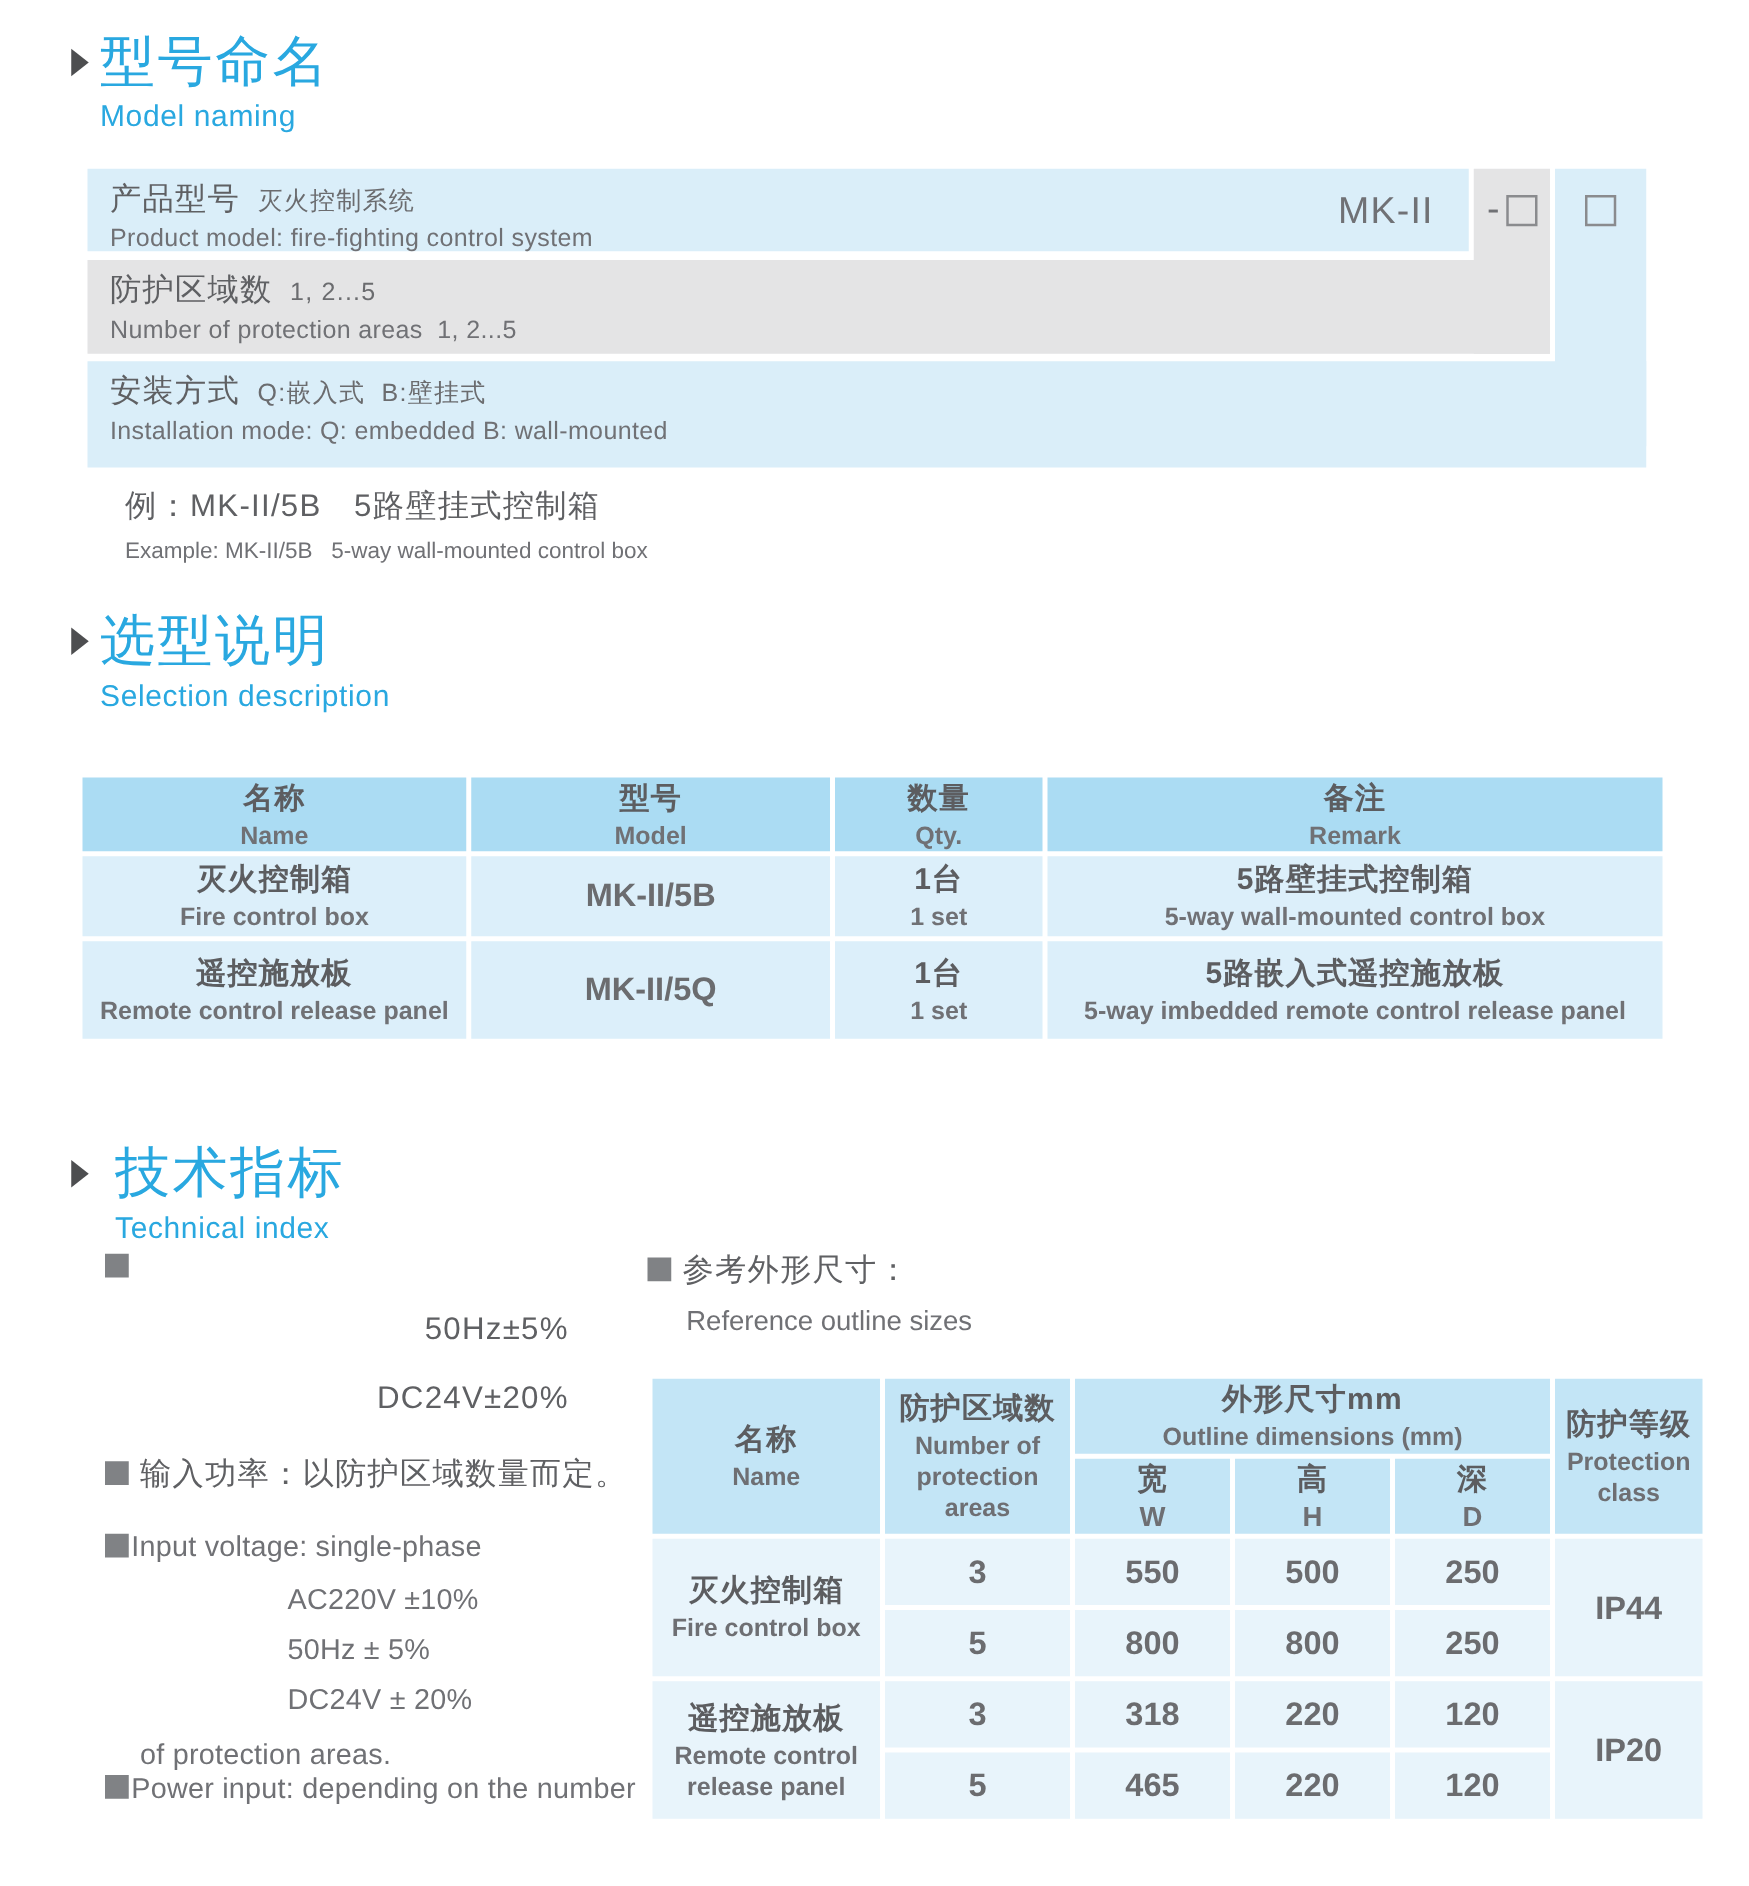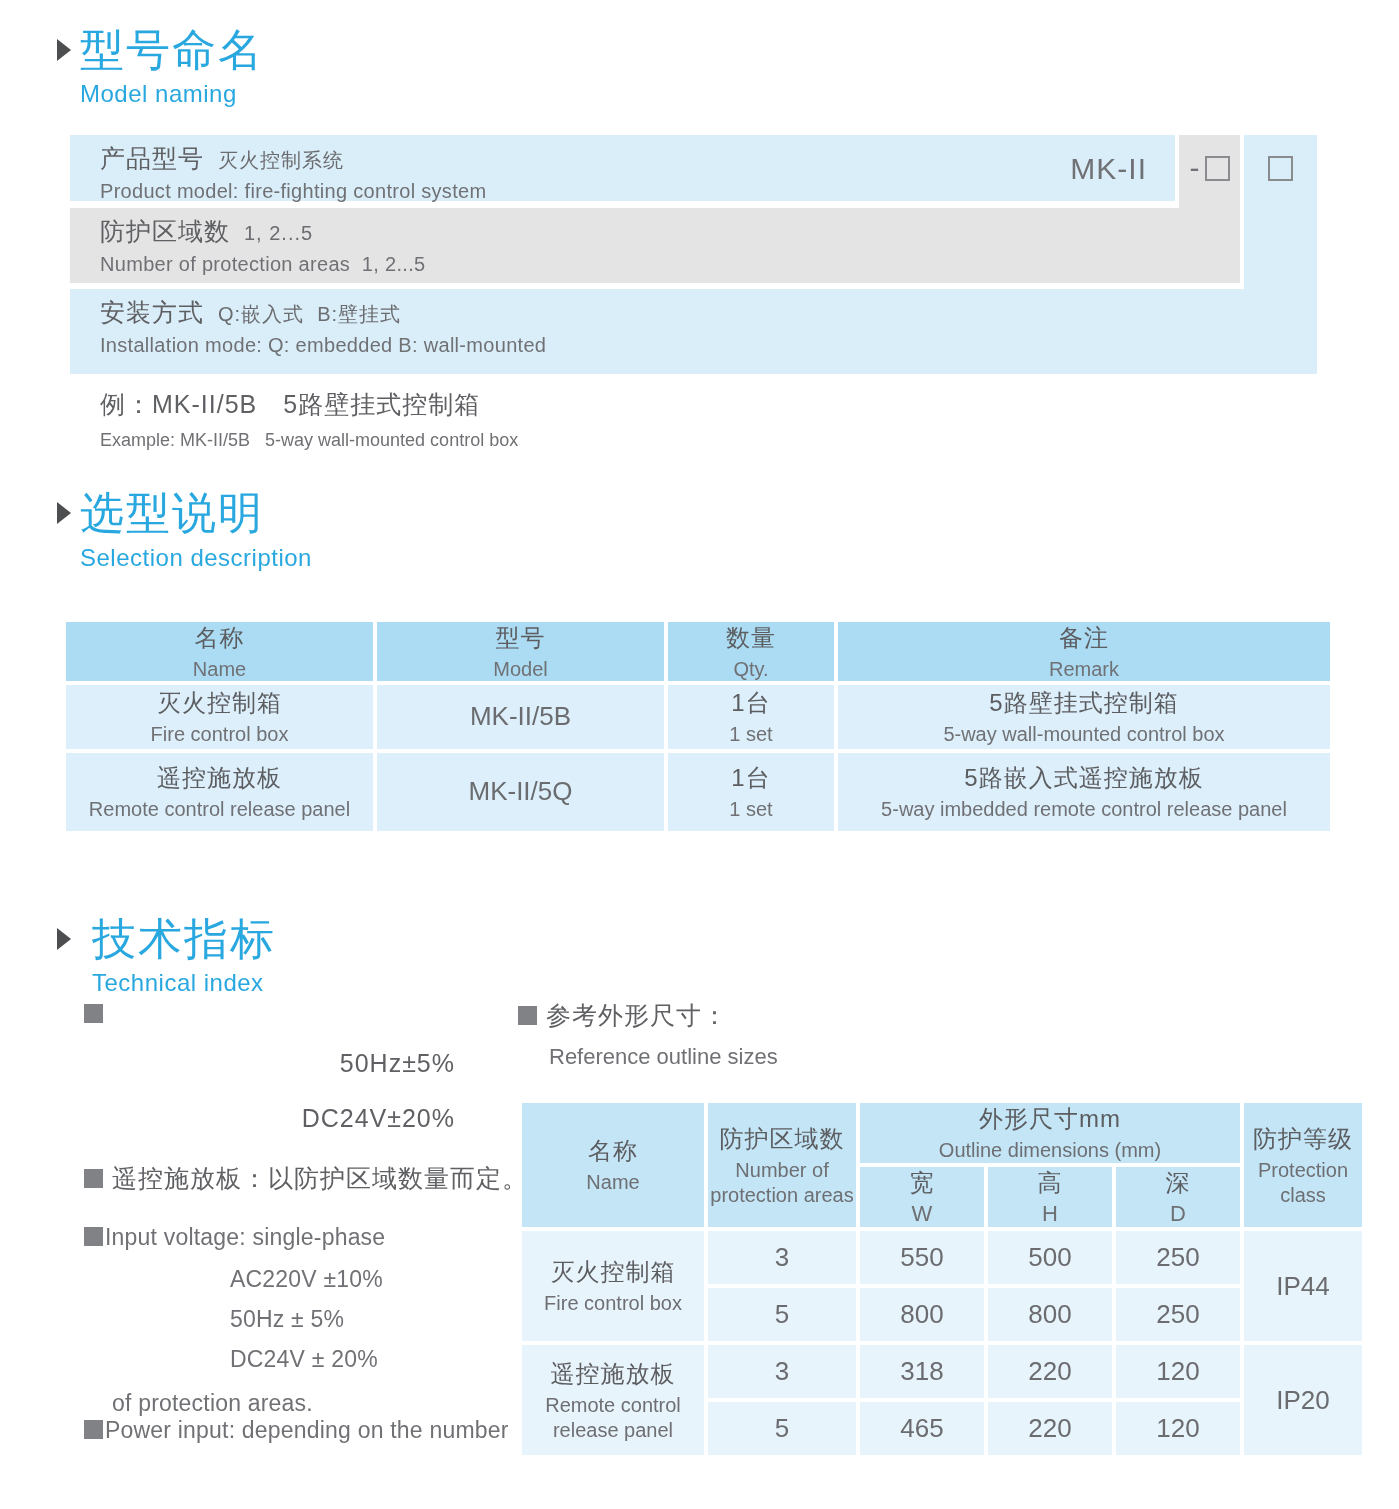--- a/index.html
+++ b/index.html
@@ -14,39 +14,39 @@
   .h2 { font-size:24px; color:#29a8e0; margin-top:6px; letter-spacing:0.5px; }
 
   
   .diagram { position:relative; margin:27px 0 0 70px; width:1247px; height:222px; }
   .dg { position:absolute; }
   .dg-graycol  { left:1109px; top:0; width:61px;  height:148px; background:#e4e4e5; }
   .dg-bluecol  { left:1174px; top:0; width:73px;  height:222px; background:#daeef9; }
   .dg-row1 { left:0; top:0;     width:1105px; height:66px; background:#daeef9; }
   .dg-row2 { left:0; top:73px;  width:1170px; height:75px; background:#e4e4e5; }
   .dg-row3 { left:0; top:154px; width:1247px; height:85px; background:#daeef9; }
-  .dg-row1, .dg-row2, .dg-row3 { padding:7px 0 0 30px; }
+  .dg-row1, .dg-row2, .dg-row3 { padding:7px 0 0 18px; }
   .dg-zh  { font-size:25px; color:#5f6063; letter-spacing:1px; }
   .dg-note{ font-size:20px; color:#6b6c6f; margin-left:14px; letter-spacing:1px; }
   .dg-en  { font-size:20px; color:#707175; margin-top:5px; letter-spacing:0.3px; }
   .code-mk { position:absolute; left:977px; top:17px; width:100px; text-align:right; font-size:30px; color:#707175; letter-spacing:1px; }
   .code-cell { position:absolute; top:0; height:66px; display:flex; align-items:center; justify-content:center; }
   .code-cell.dashbox { left:1109px; width:61px; }
   .code-cell.box { left:1174px; width:73px; }
   .dash { font-size:30px; color:#707175; margin-right:5px; line-height:1; }
   .sq { width:25px; height:25px; border:2px solid #8a8b8e; background:transparent; }
 
   .example { margin:31px 0 0 100px; }
   .example .zh { font-size:25px; color:#5f6063; letter-spacing:1px; }
   .example .en { font-size:18px; color:#707175; margin-top:9px; }
   .pre { white-space:pre; }
 
   
   table { border-collapse:separate; border-spacing:4px; }
-  td, th { text-align:center; vertical-align:middle; font-weight:normal; }
+  td, th { text-align:center; vertical-align:middle; font-weight:bold; }
   .cell-zh { font-size:24px; color:#5c5d60; letter-spacing:1px; }
   .cell-en { font-size:20px; color:#707175; margin-top:4px; }
   .cell-num { font-size:26px; color:#6b6c6f; }
 
   
   .sel-table { margin:46px 0 0 62px; }
   .sel-table th { background:#abdcf3; height:58px; }
   .sel-table td { background:#dceffa; }
   .sel-table tr.r1 td { height:64px; }
   .sel-table tr.r2 td { height:78px; }
@@ -205,21 +205,21 @@
       <div class="h2">Technical index</div>
     </div>
   </div>
 
   <div class="tech-cols">
 
     <div class="tech-left">
       <div class="spec-zh mb20"><span class="bullet"></span></div>
       <div class="spec-zh ralign mb26">50Hz±5%</div>
       <div class="spec-zh ralign mb28">DC24V±20%</div>
-      <div class="spec-zh mb28"><span class="bullet"></span><span>遥控施放板：以防护区域数量而定。</span></div>
+      <div class="spec-zh mb28"><span class="bullet"></span><span>输入功率：以防护区域数量而定。</span></div>
       <div class="spec-en mb14"><span class="bullet tight"></span><span>Input voltage: single-phase</span></div>
       <div class="spec-en ind-en mb12">AC220V ±10%</div>
       <div class="spec-en ind-en mb12">50Hz ± 5%</div>
       <div class="spec-en ind-en mb16">DC24V ± 20%</div>
       <div class="spec-en ind-en2">of protection areas.</div>
       <div class="spec-en mb12"><span class="bullet tight"></span><span>Power input: depending on the number</span></div>
     </div>
 
     <div class="tech-right">
       <div class="outline-zh"><span class="bullet"></span><span>参考外形尺寸：</span></div>

